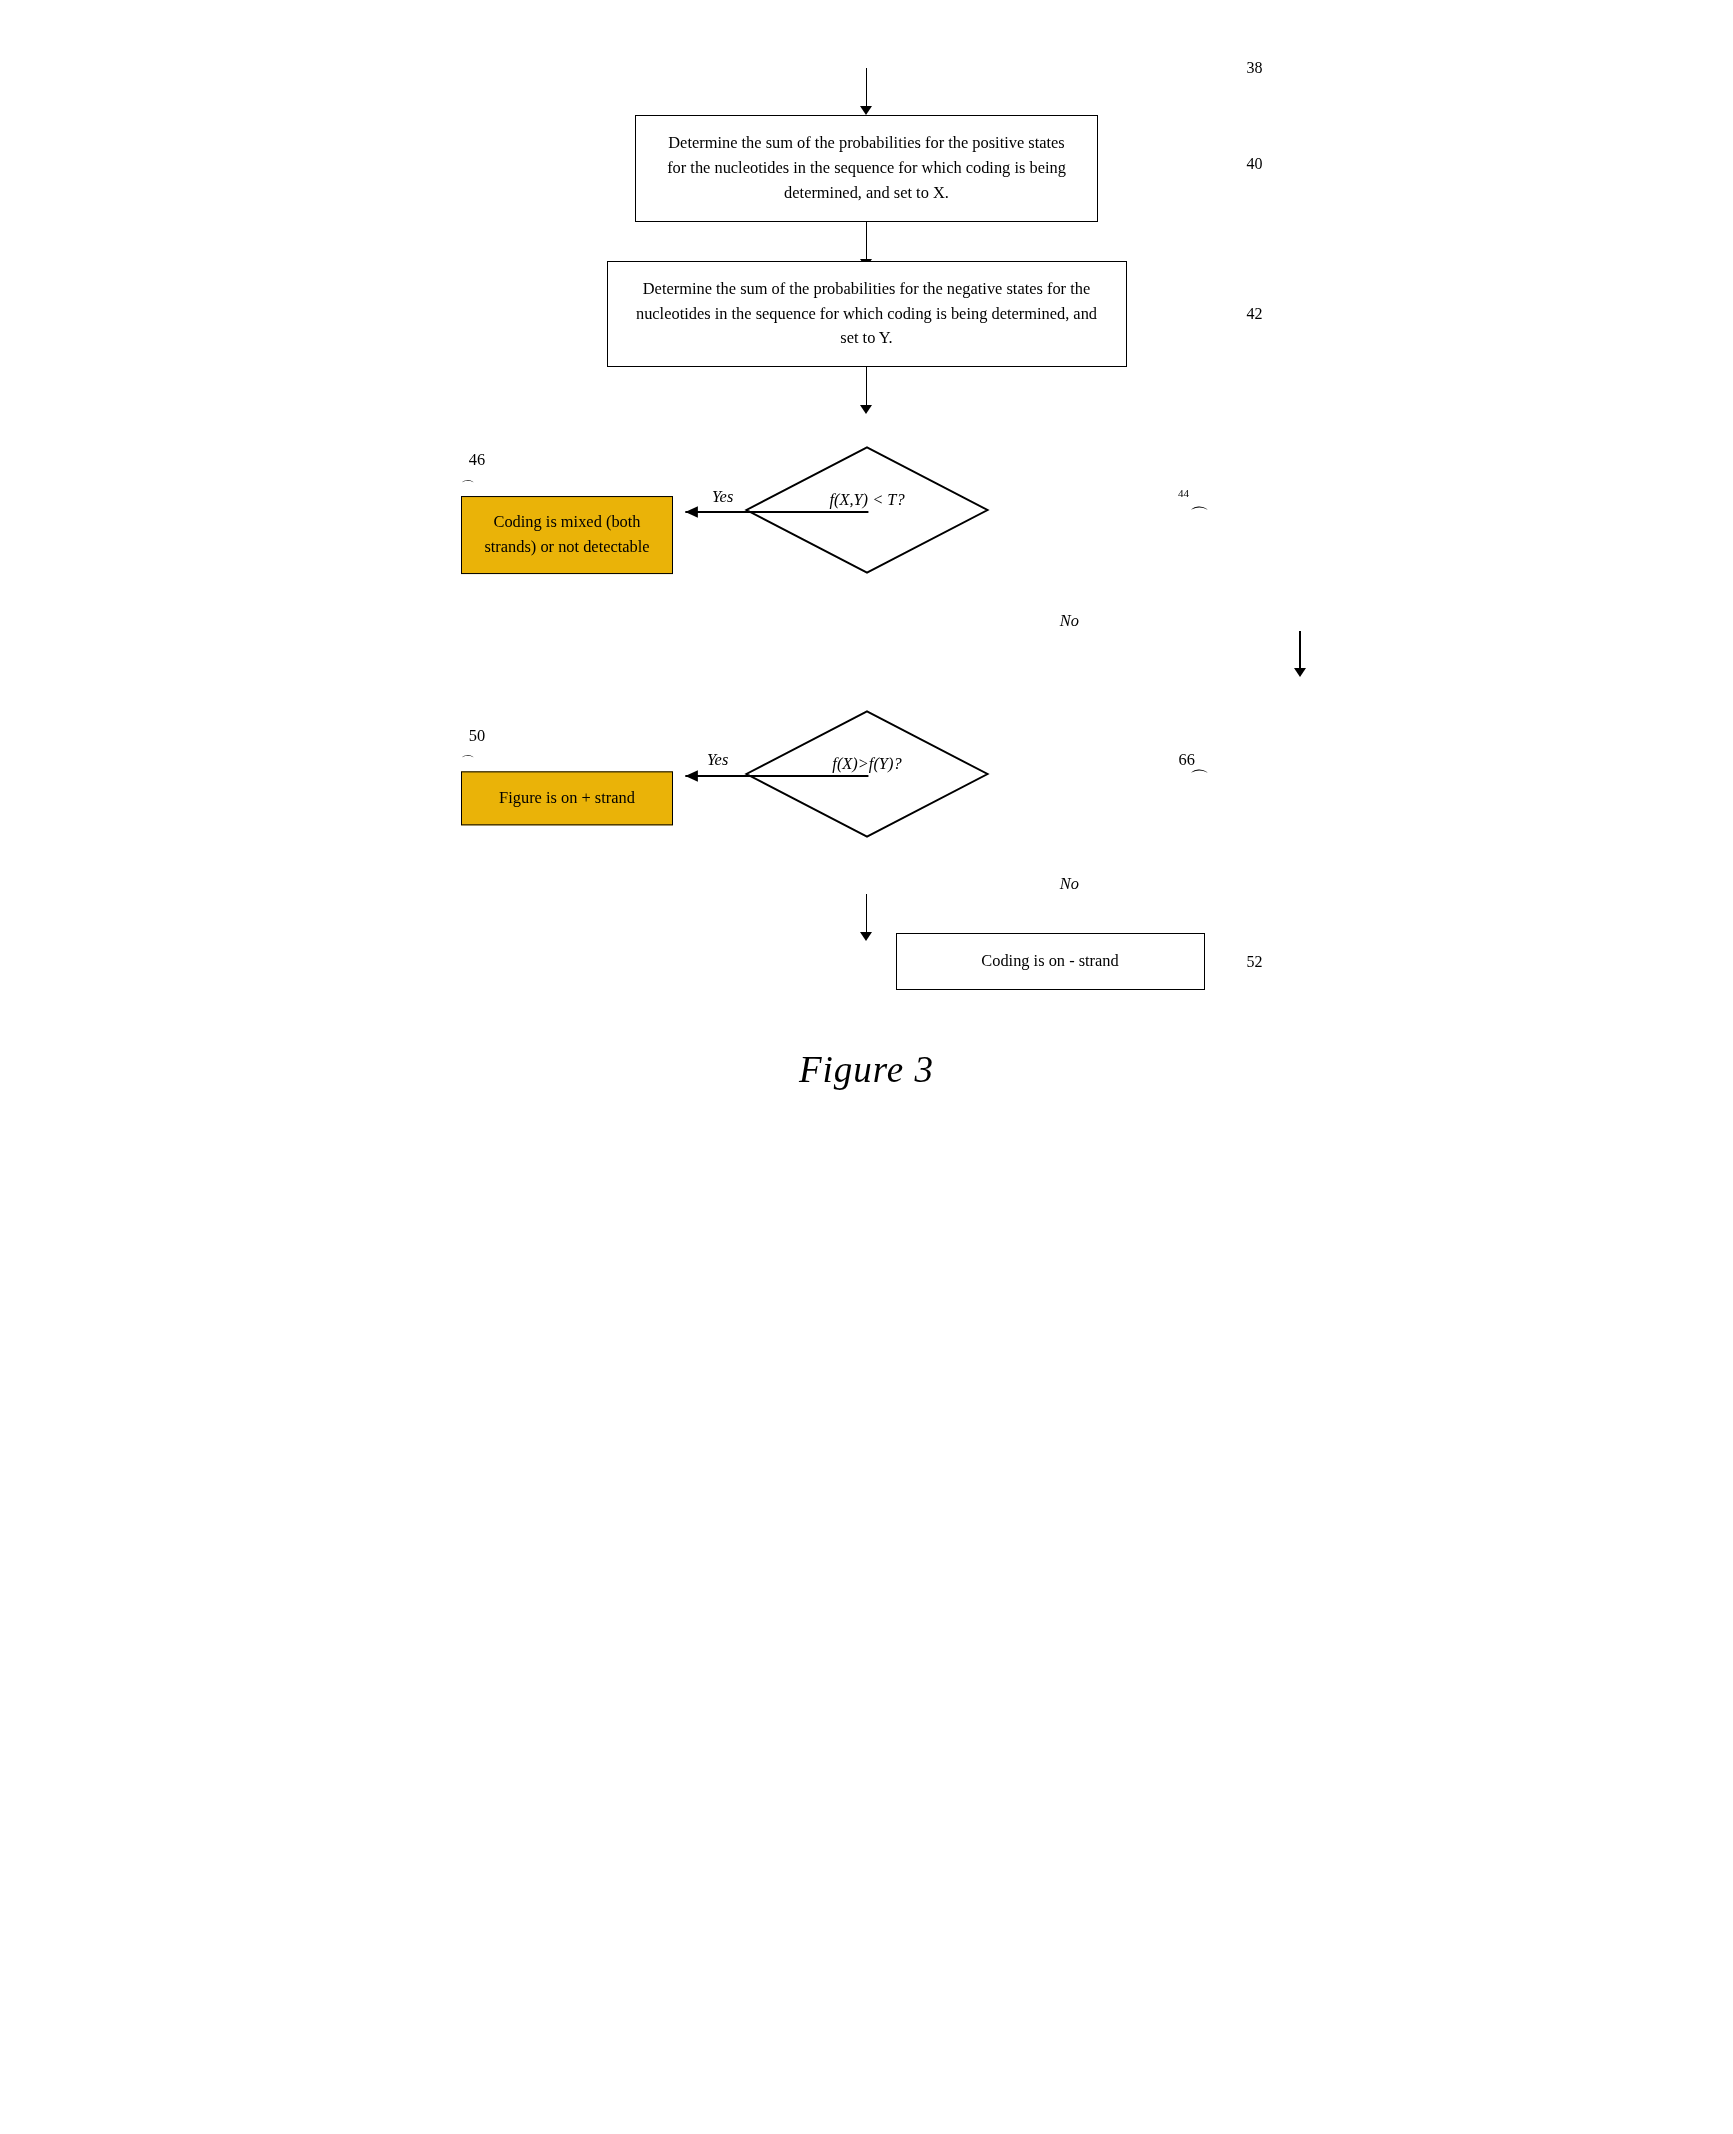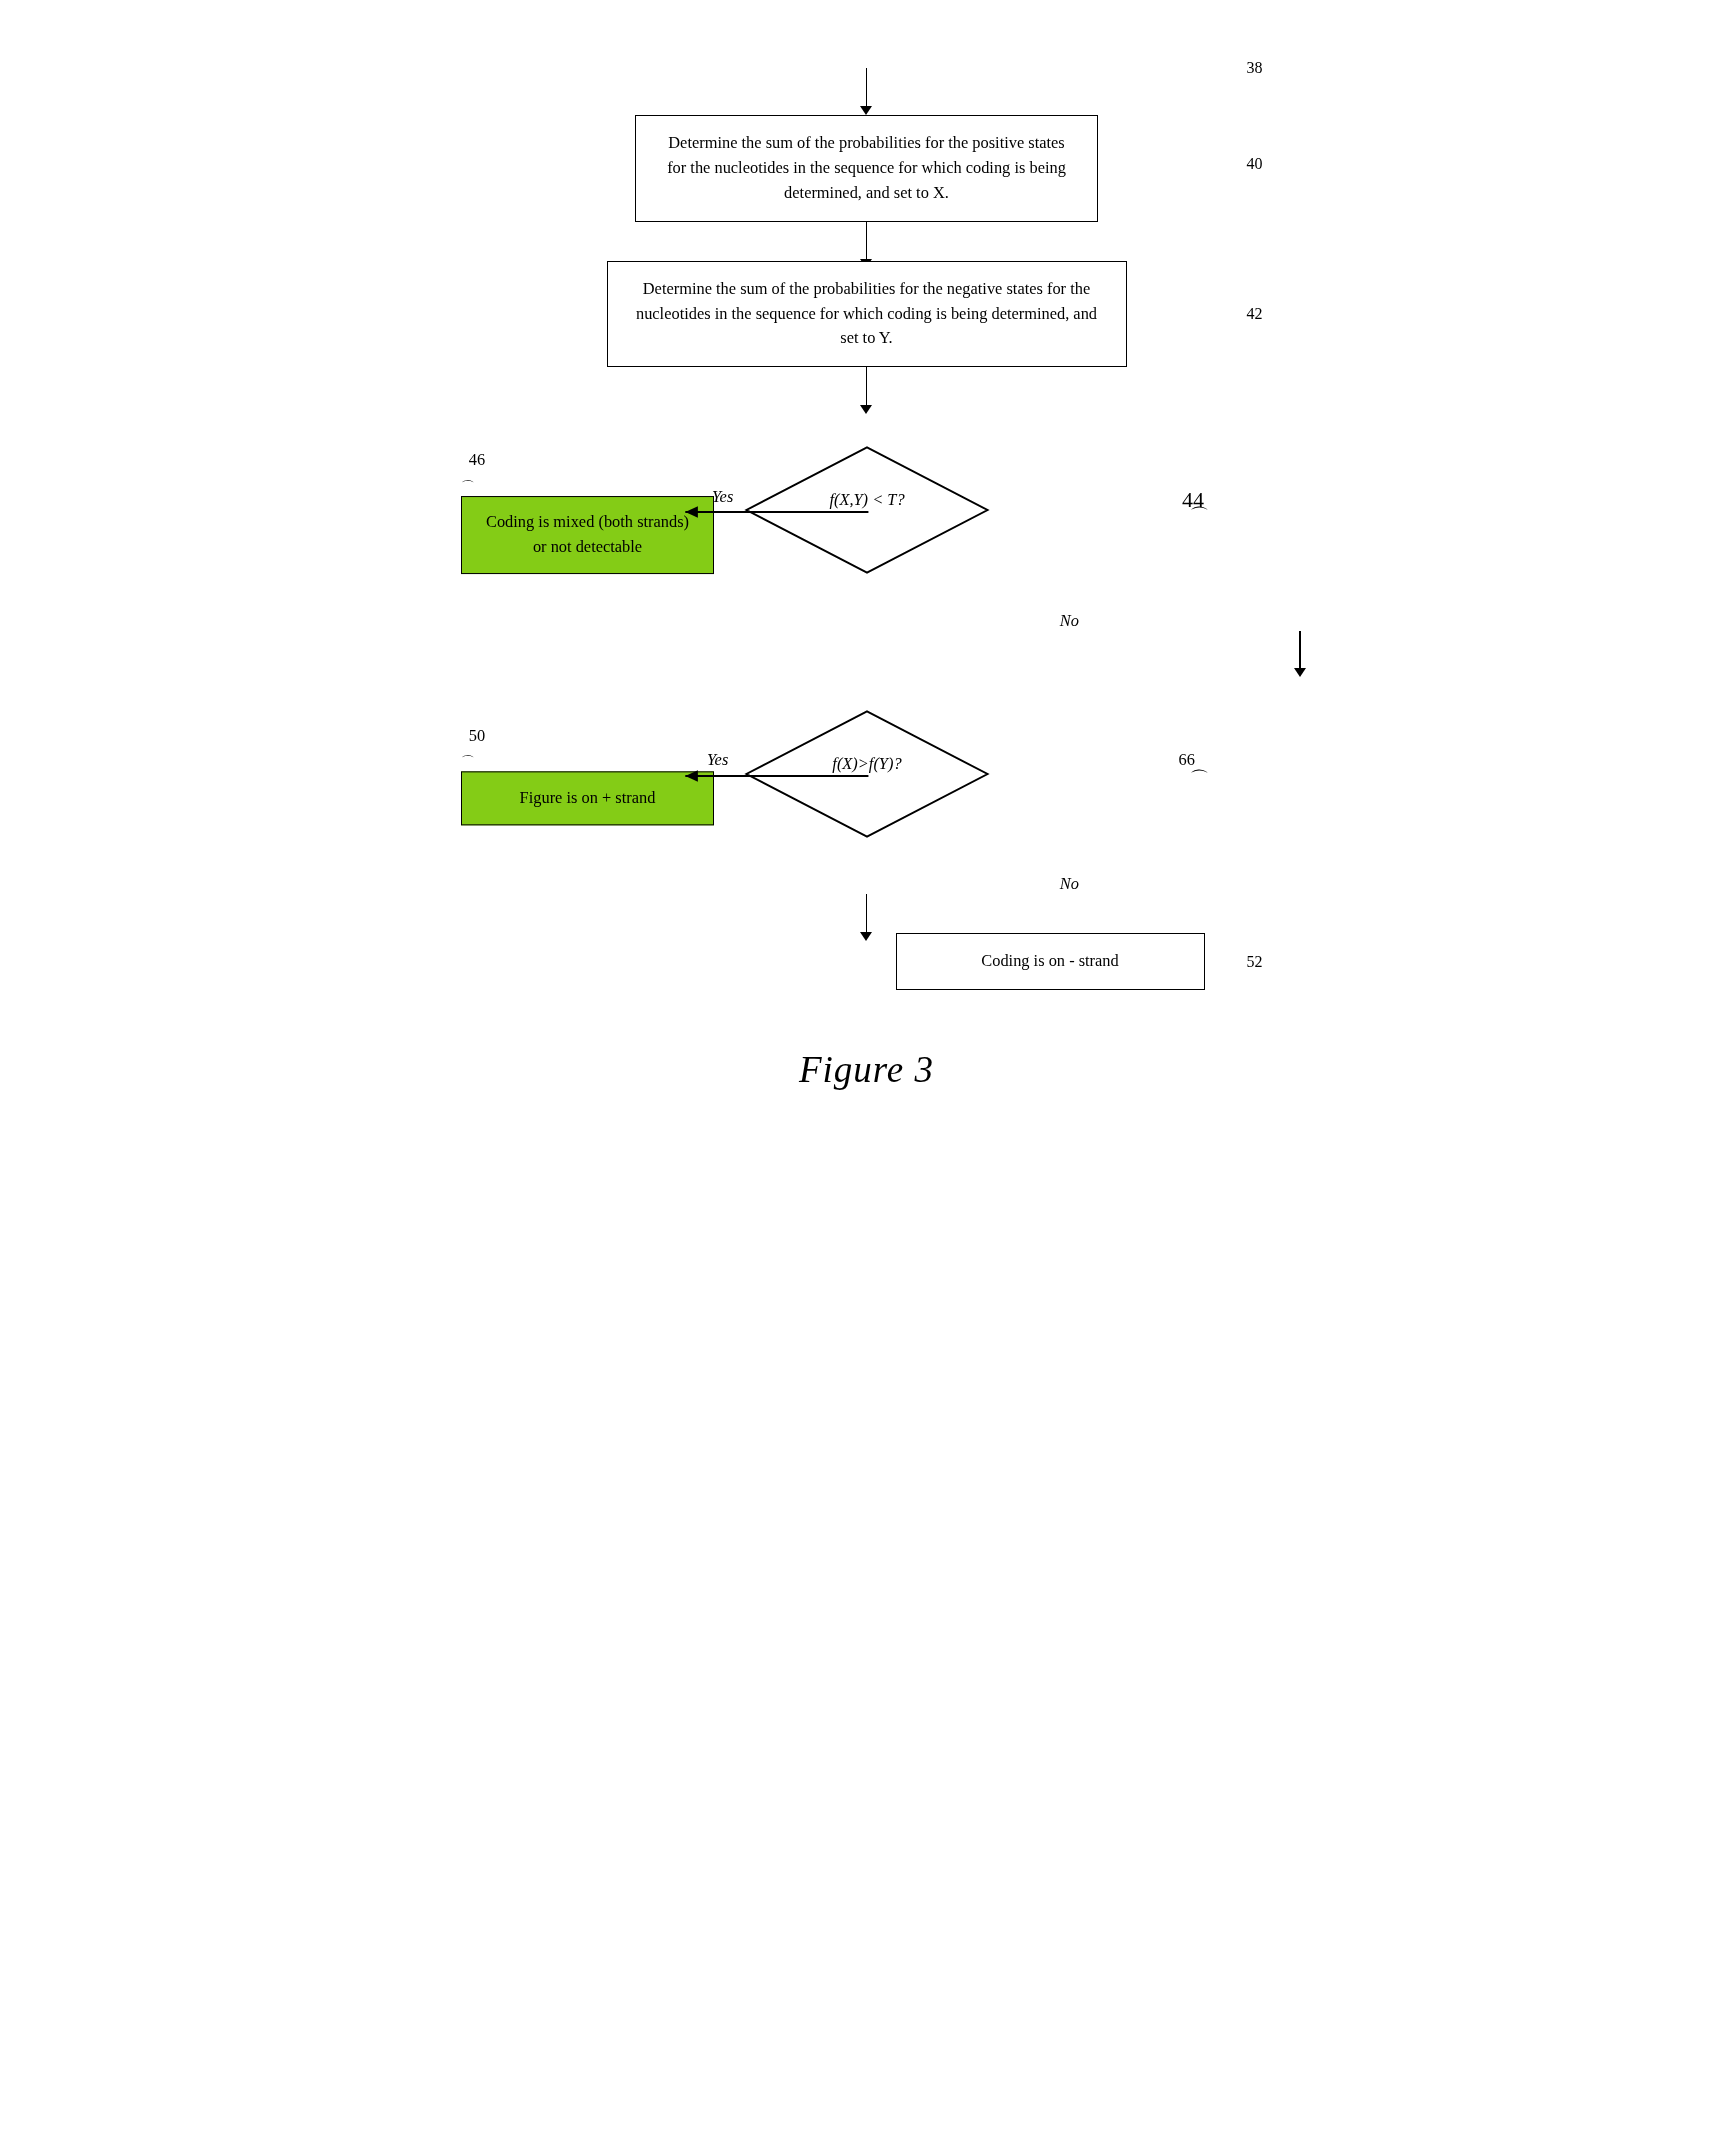--- a/index.html
+++ b/index.html
@@ -68,22 +68,22 @@
       border-right: 6.8px solid transparent;
       border-top: 9.7px solid #000;
     }
 
     .flow-box-small {
       border: 1.9px solid #000;
       padding: 13.5px 17.4px;
       text-align: center;
       font-size: 16.4px;
       line-height: 1.5;
-      background: #84cc16;
-      width: 253px;
+      background: #eab308;
+      width: 212px;
     }
 
     .figure-caption {
       font-size: 37px;
       font-style: italic;
       margin-top: 58px;
       letter-spacing: 1px;
     }
   </style>
 </head>
@@ -131,21 +131,21 @@
       <span>Yes</span>
     </div>
 
     <div style="position:absolute; left:50%; top:50%; transform:translate(-50%,-50%);">
       <svg width="251" height="135" viewBox="0 0 260 140">
         <polygon points="130,5 255,70 130,135 5,70" fill="white" stroke="black" stroke-width="2"></polygon>
         <text x="130" y="65" text-anchor="middle" font-family="Times New Roman" font-size="17" font-style="italic">f(X,Y) &lt; T?</text>
       </svg>
     </div>
 
-    <div style="position:absolute; right:97px; top:38%; font-size:22px;">44</div>
+    <div style="position:absolute; right:112px; top:38%; font-size:11px;">44</div>
     <div style="position:absolute; right:92px; top:45%; font-size:19.3px;">⌒</div>
 
     <svg style="position:absolute; top:0; left:0; width:869px; height:212px; pointer-events:none;" viewBox="0 0 900 220" width="869" height="212">
 
       <line x1="452" y1="110" x2="262" y2="110" stroke="black" stroke-width="2"></line>
       <polygon points="262,110 275,104 275,116" fill="black"></polygon>
     </svg>
   </div>
 
   <div style="font-size:16.4px; font-style:italic; align-self:flex-end; margin-right:222px; margin-top:-7.7px;">

